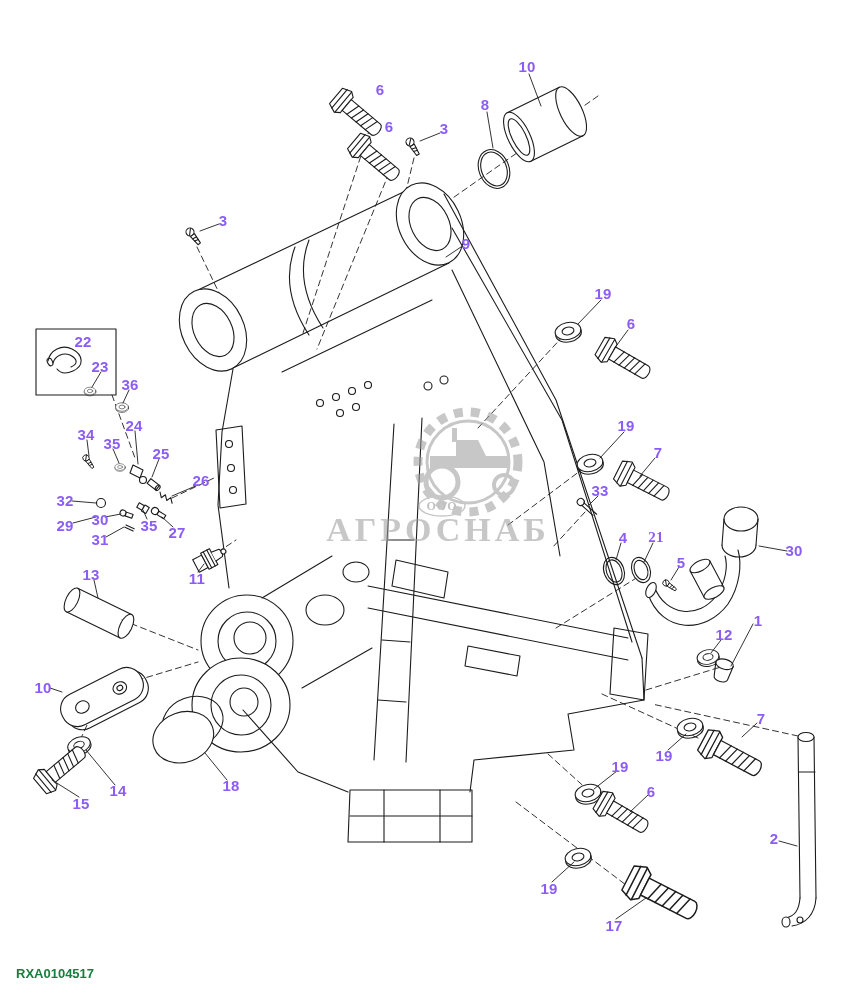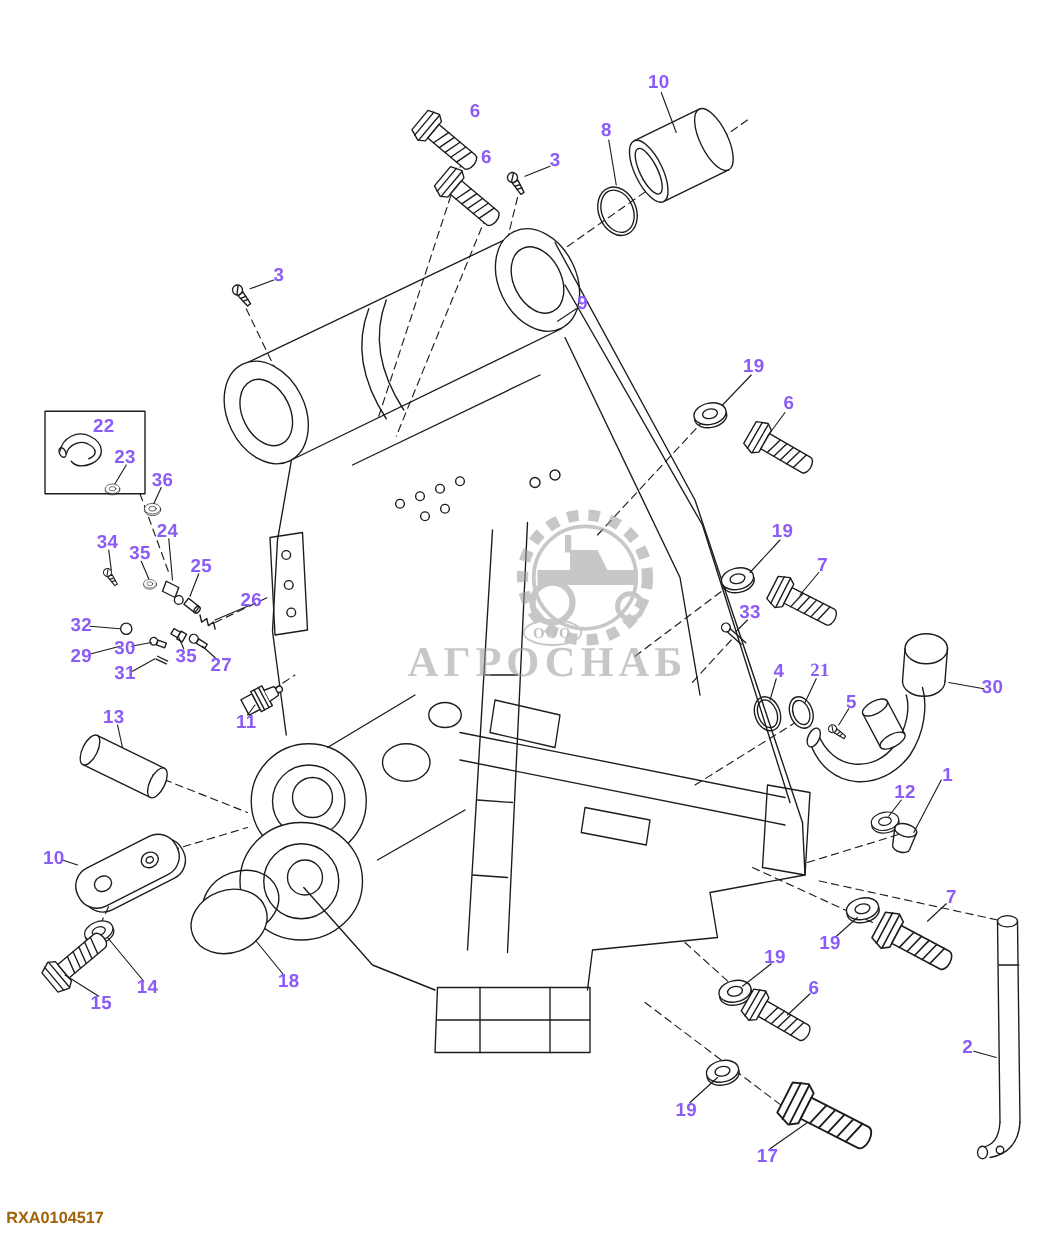--- a/index.html
+++ b/index.html
@@ -2,22 +2,22 @@
 <html><head>
 <meta charset="utf-8">
 <style>
   html,body{margin:0;padding:0;background:#fff;}
   #stage{position:relative;width:850px;height:993px;background:#fff;overflow:hidden;
          font-family:"Liberation Sans",sans-serif;}
   #artwork{position:absolute;left:0;top:0;}
   .callout{position:absolute;transform:translate(-50%,-50%);
            font:bold 15px "Liberation Sans",sans-serif;color:#8b5cf6;
            letter-spacing:.2px;white-space:nowrap;}
-  #drawing-code{position:absolute;left:5px;top:966px;
-                font:bold 13px "Liberation Sans",sans-serif;color:#a16207;}
+  #drawing-code{position:absolute;left:16px;top:966px;
+                font:bold 13px "Liberation Sans",sans-serif;color:#15803d;}
   .wm-big{font-family:"Liberation Serif",serif;font-weight:bold;letter-spacing:4px;}
   .wm-small{font-family:"Liberation Serif",serif;font-weight:bold;letter-spacing:1px;}
 </style>
 </head>
 <body>
 
 <div id="stage">
 
   <svg id="artwork" width="850" height="993" viewBox="0 0 850 993" xmlns="http://www.w3.org/2000/svg">
     <defs>

